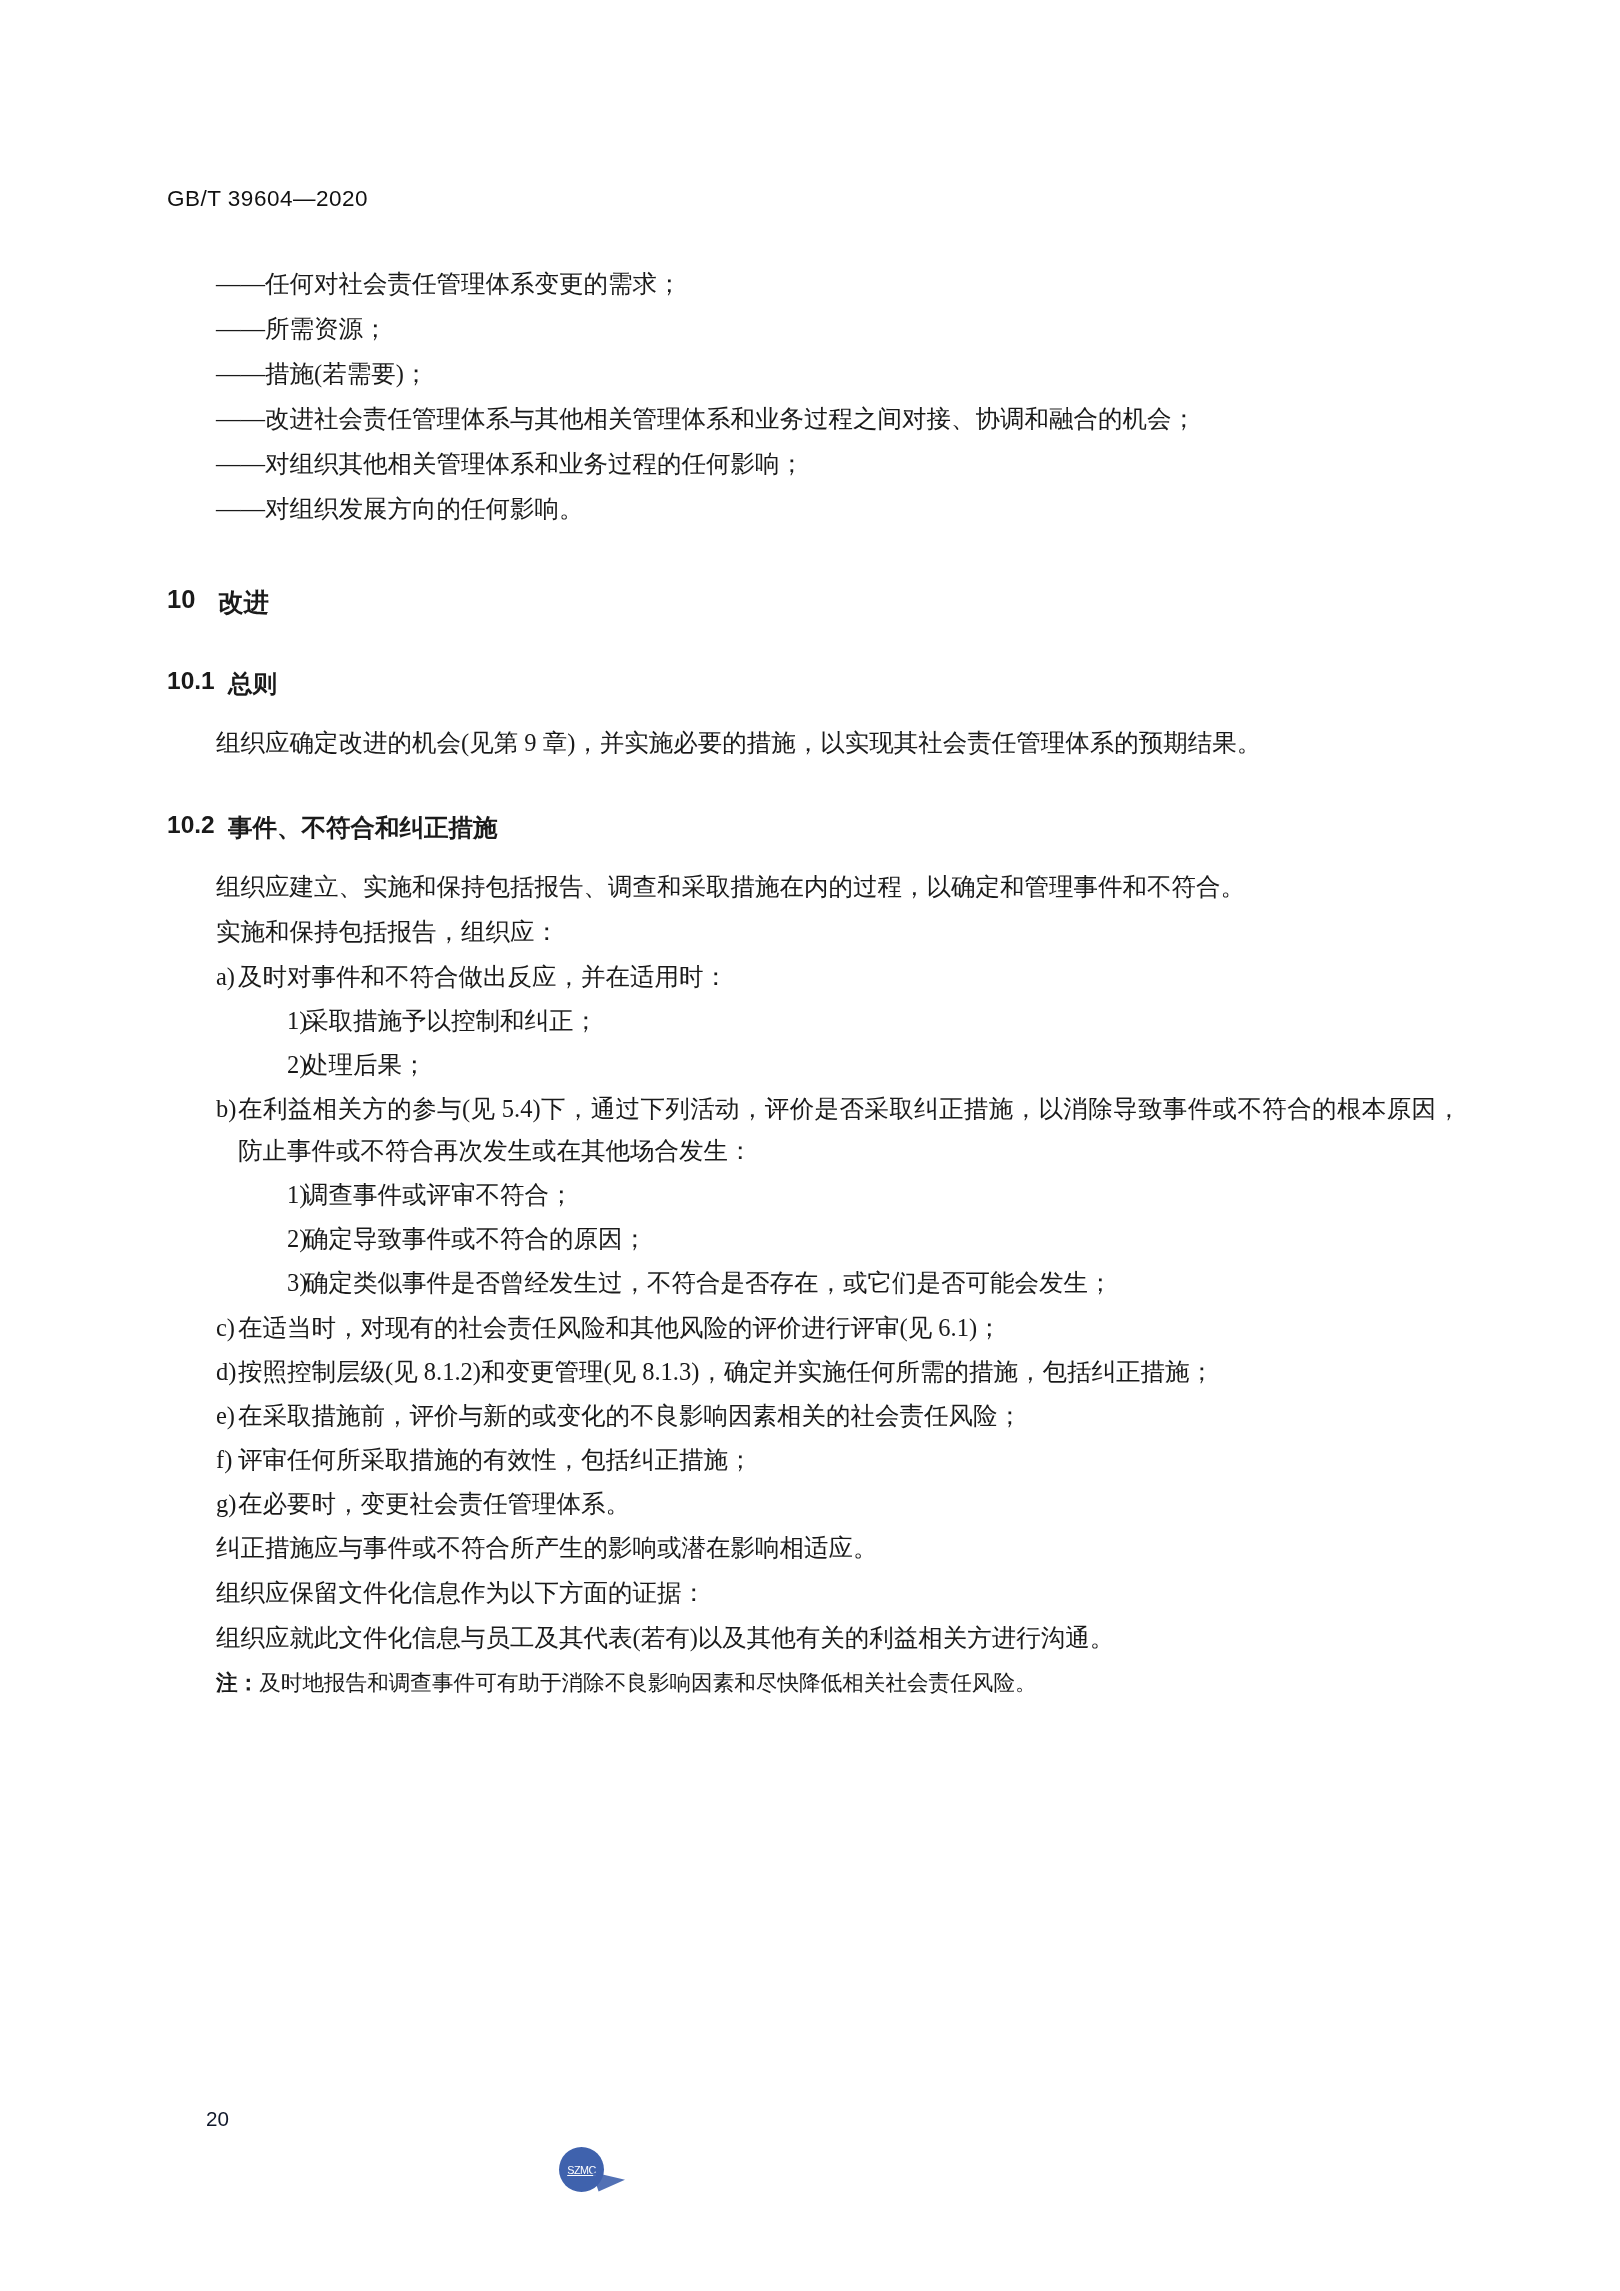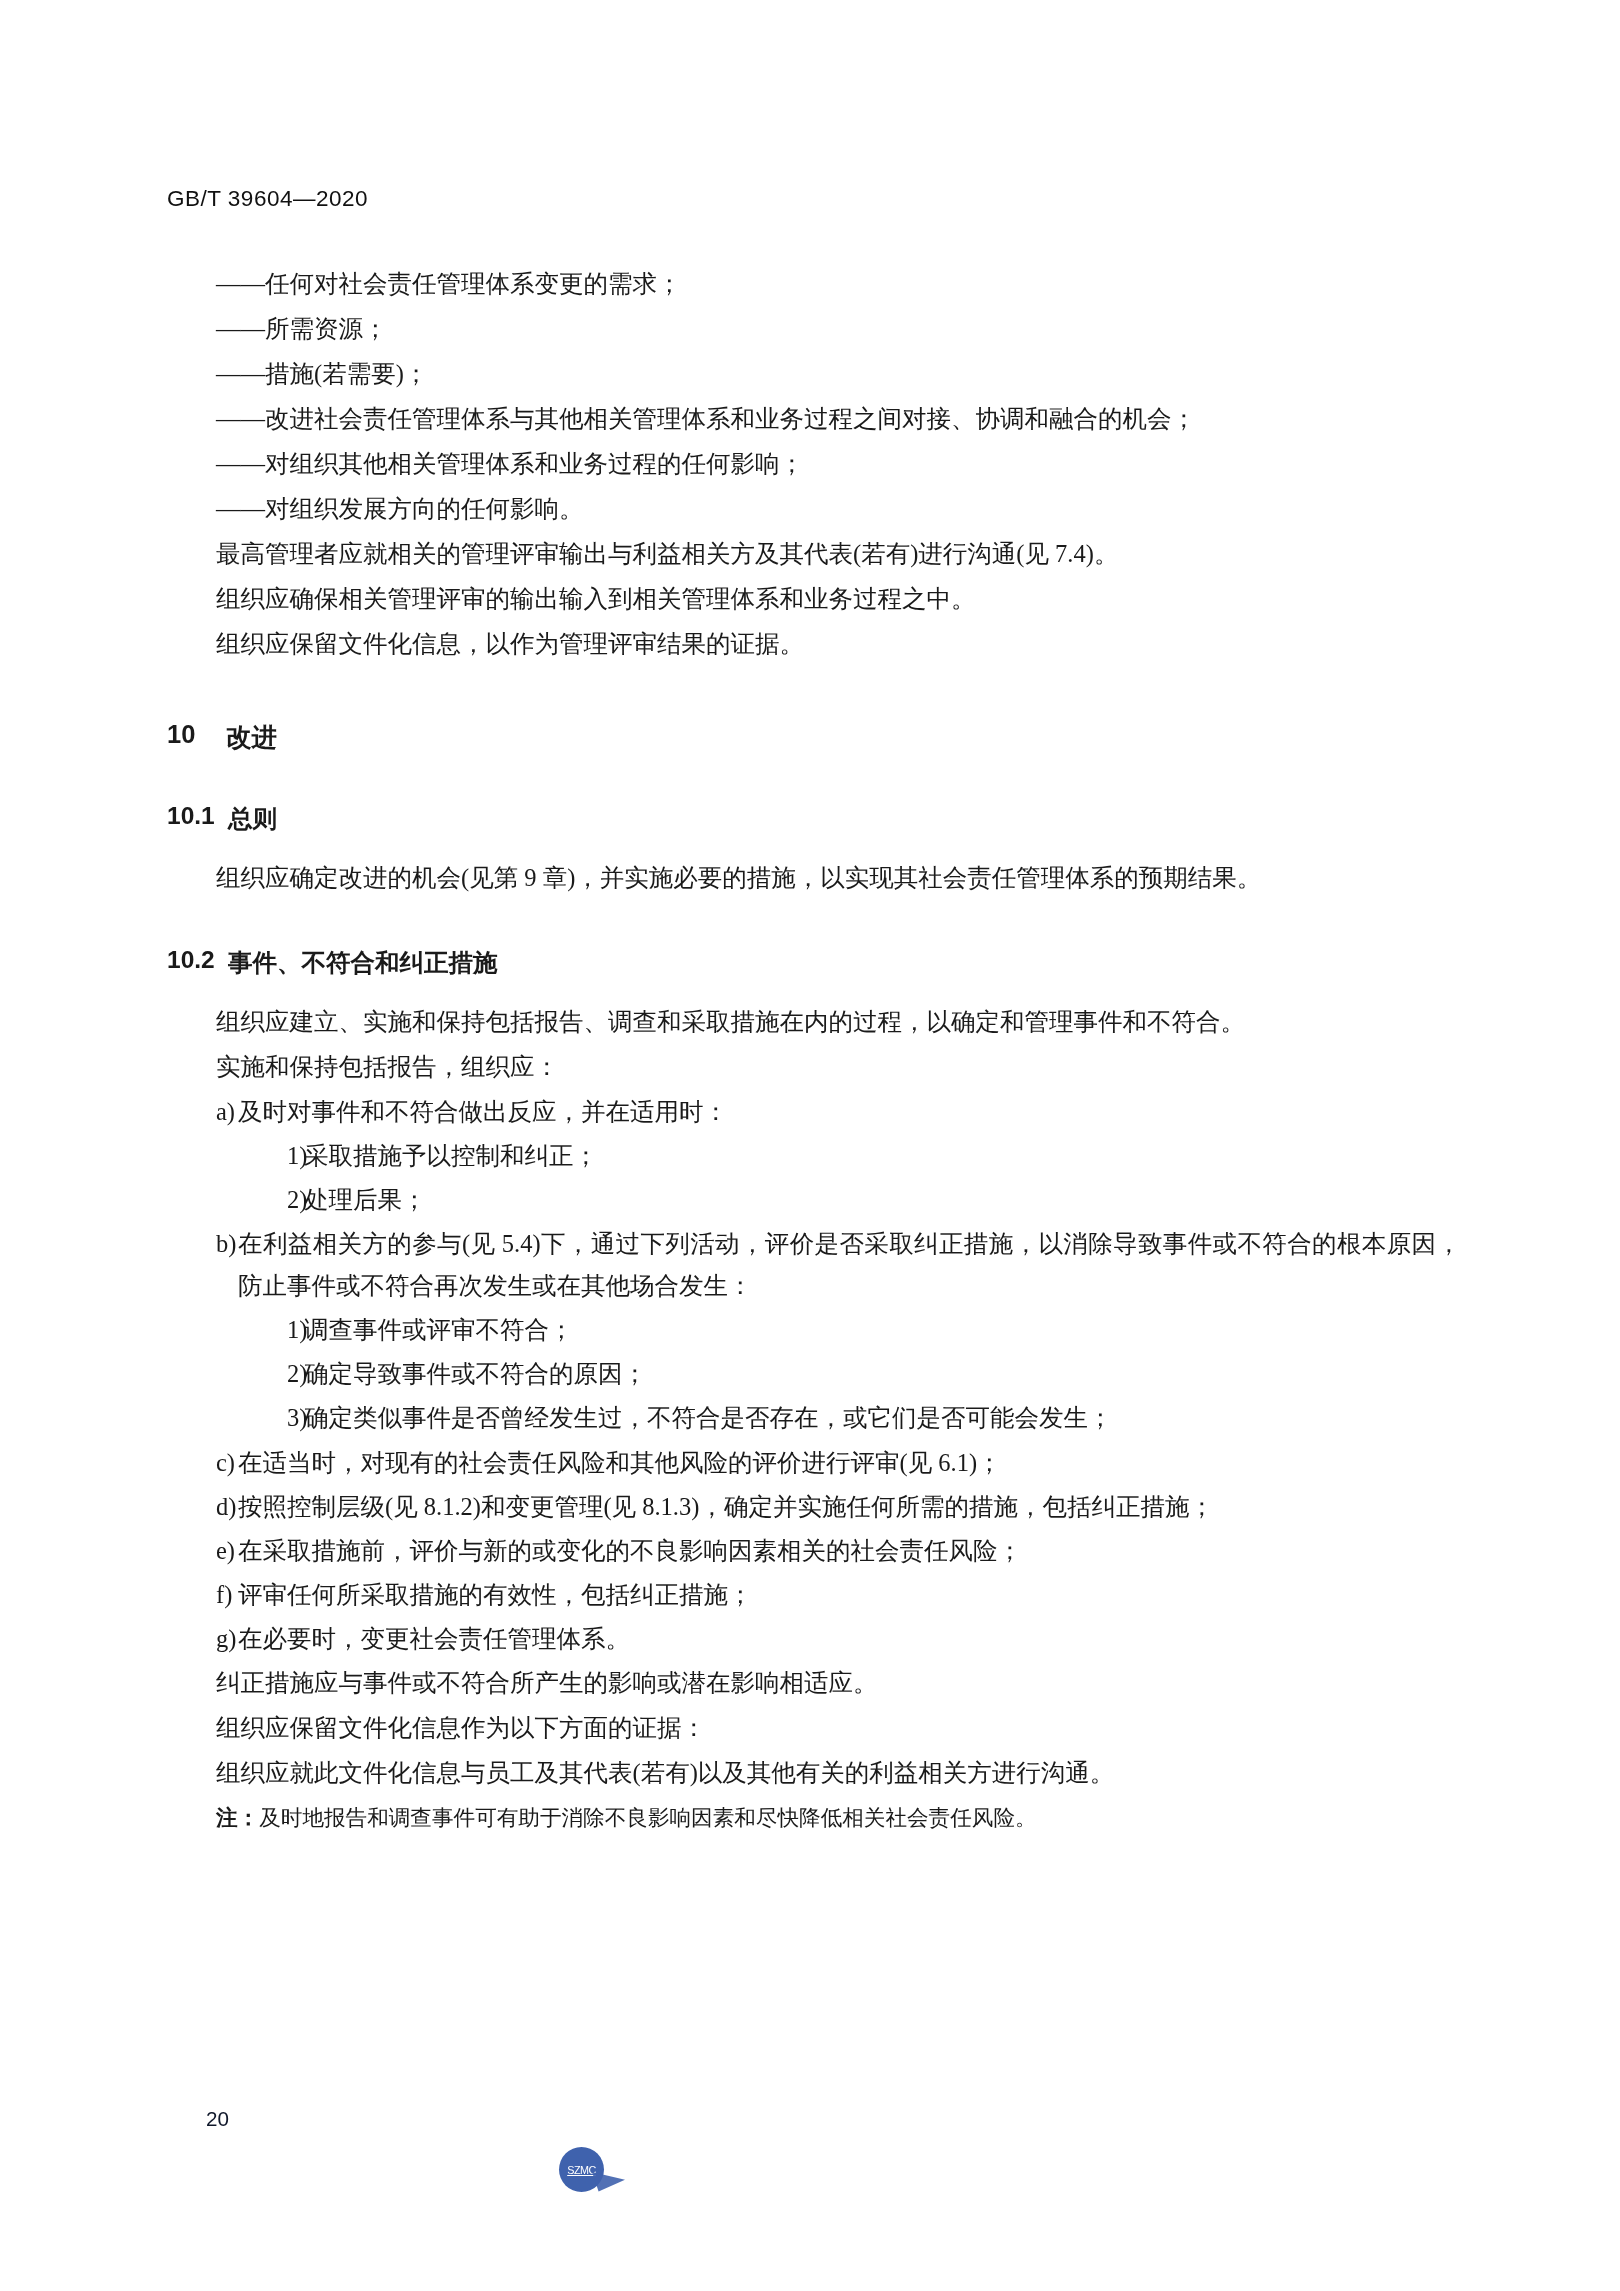--- a/index.html
+++ b/index.html
@@ -47,21 +47,20 @@
     margin: 0 0 2.9px 0;
     padding-left: 49px;
     text-align: justify;
   }
   .h1 {
     font-family: "Liberation Sans", "DejaVu Sans", sans-serif;
     font-weight: bold;
     font-size: 25.5px;
     margin: 55px 0 0 0;
     display: flex;
-    gap: 8px;
   }
   .h1 .num { width: 51px; display: inline-block; }
   .h2 {
     font-family: "Liberation Sans", "DejaVu Sans", sans-serif;
     font-weight: bold;
     font-size: 24.5px;
     margin: 47px 0 21.6px 0;
     display: flex;
   }
   .h2 .num { width: 61px; display: inline-block; }
@@ -154,25 +153,20 @@
 
     <div>
       <div class="dash-line">——任何对社会责任管理体系变更的需求；</div>
       <div class="dash-line">——所需资源；</div>
       <div class="dash-line">——措施(若需要)；</div>
       <div class="dash-line">——改进社会责任管理体系与其他相关管理体系和业务过程之间对接、协调和融合的机会；</div>
       <div class="dash-line">——对组织其他相关管理体系和业务过程的任何影响；</div>
       <div class="dash-line">——对组织发展方向的任何影响。</div>
     </div>
 
-    <div>
-      <div class="para indent">最高管理者应就相关的管理评审输出与利益相关方及其代表(若有)进行沟通(见 7.4)。</div>
-      <div class="para indent">组织应确保相关管理评审的输出输入到相关管理体系和业务过程之中。</div>
-      <div class="para indent">组织应保留文件化信息，以作为管理评审结果的证据。</div>
-    </div>
 
     <div class="h1">
       <span class="num">10</span>
       <span>改进</span>
     </div>
 
     <div class="h2">
       <span class="num">10.1</span>
       <span>总则</span>
     </div>

